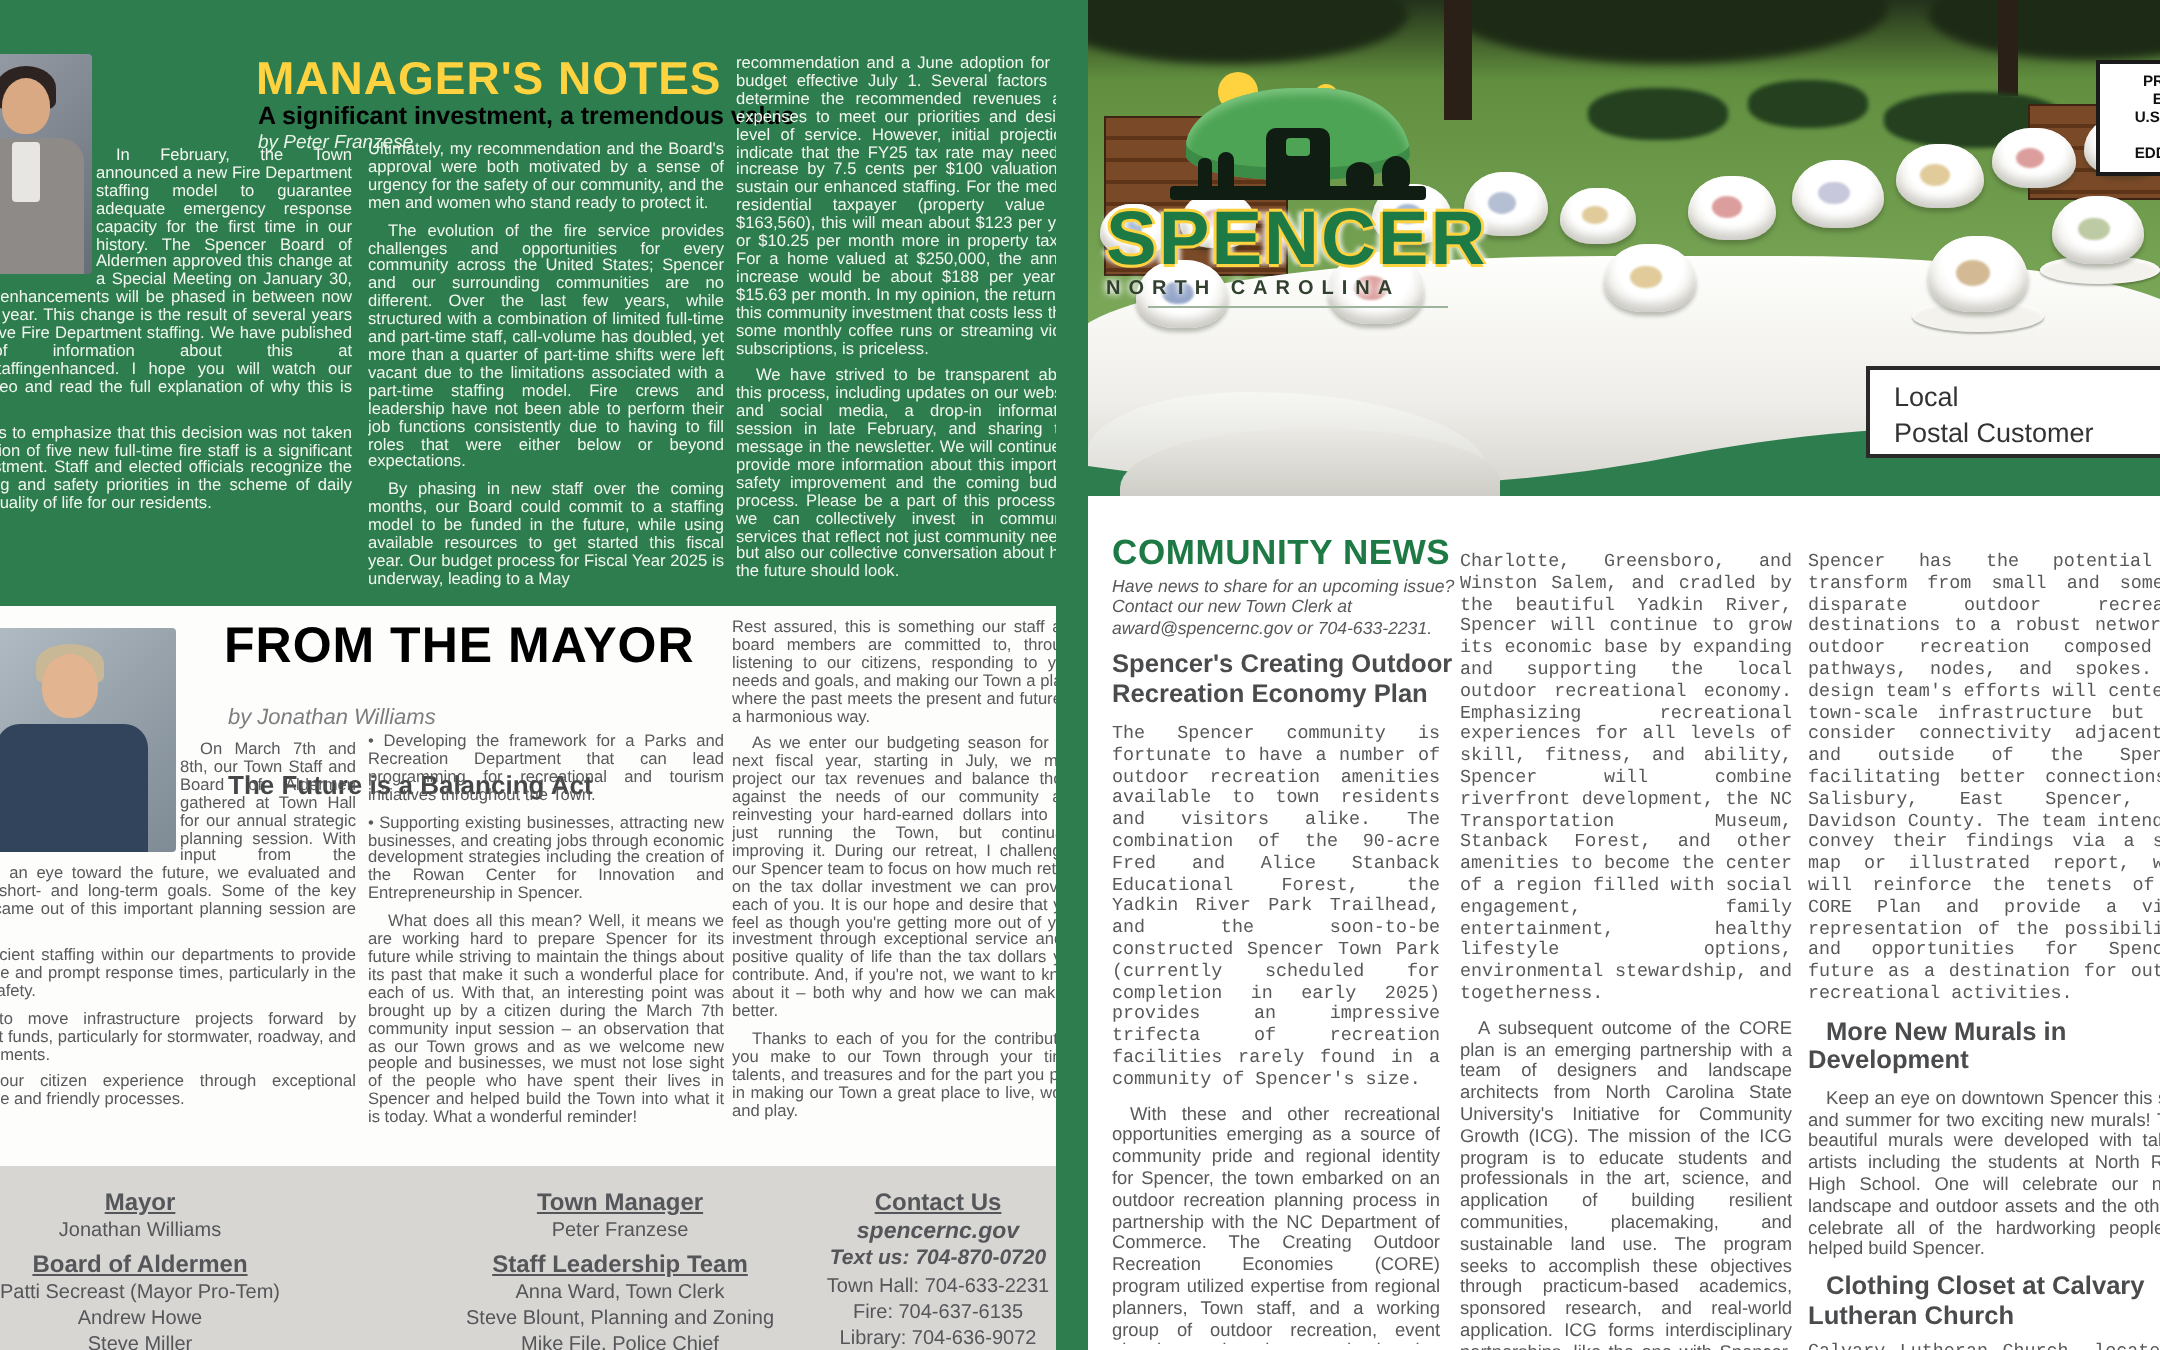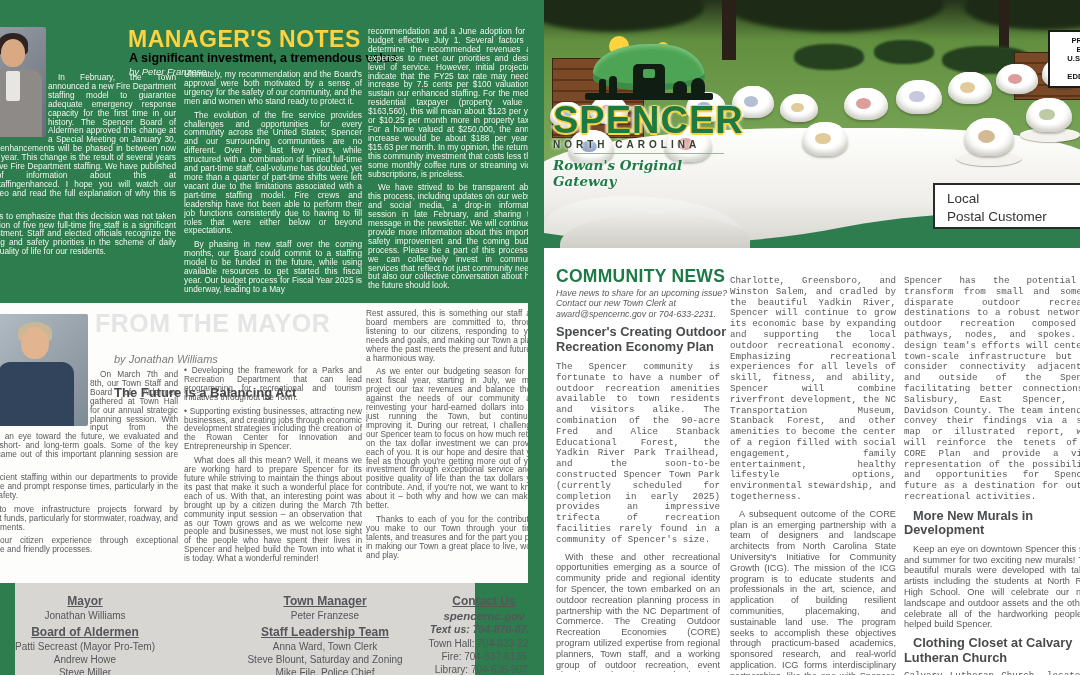--- a/index.html
+++ b/index.html
@@ -15,29 +15,29 @@
   .gcol { position:absolute; color:#f2f7f0; font-size:8.3px; line-height:8.9px; text-align:justify; overflow:hidden; }
   .gcol p { margin:0 0 5px; text-indent:10px; }
   .gcol p.ni { text-indent:0; }
   .photo { position:absolute; overflow:hidden; border-radius:2px; }
   .photo .bg { position:absolute; inset:0; }
   .photo .head { position:absolute; border-radius:50% 50% 45% 45%; }
   .photo .hair { position:absolute; border-radius:50% 50% 20% 20%; }
   .photo .body { position:absolute; border-radius:12px 12px 0 0; }
   
   .mayor-card { position:absolute; left:0; top:303px; width:528px; height:280px; background:#fdfdfc; }
-  .my-title { position:absolute; left:95px; top:309px; font-size:25px; font-weight:900; letter-spacing:.5px; color:#e5e5e5; }
+  .my-title { position:absolute; left:112px; top:309px; font-size:25px; font-weight:900; letter-spacing:.5px; color:#000000; }
   .my-sub   { position:absolute; left:114px; top:337px; font-size:13px; font-weight:bold; color:#454647;margin-top:48px; }
   .my-byline{ position:absolute; left:114px; top:353px; font-size:11px; font-style:italic; color:#7c7d7f; }
   .dcol { position:absolute; color:#58595b; font-size:8.3px; line-height:8.9px; text-align:justify; overflow:hidden; }
   .dcol p { margin:0 0 5px; text-indent:10px; }
   .dcol p.ni { text-indent:0; }
   .spacer { float:left; }
   
-  .footer { position:absolute; left:15px; top:583px; width:460px; height:92px; background:#d8d6d3; color:#55565a; }
+  .footer { position:absolute; left:0; top:583px; width:528px; height:92px; background:#d8d6d3; color:#55565a; }
   .fcol { position:absolute; top:8px; text-align:center; }
   .fcol .h { font-size:12px; font-weight:bold; text-decoration:underline; margin:3px 0 1px; }
   .fcol .n { font-size:10px; line-height:13px; }
   .fcol .site { font-size:11.5px; font-weight:bold; font-style:italic; margin:2px 0 1px; }
   .fcol .textus { font-size:10.5px; font-weight:bold; font-style:italic; margin:0 0 2px; }
   
   .right-white { position:absolute; left:544px; top:248px; width:536px; height:427px; background:#ffffff; }
   .scene { position:absolute; left:544px; top:0; width:536px; height:252px; overflow:hidden; background:linear-gradient(#23321c 0%, #3c5527 6%, #618f3f 16%, #6f9c4c 40%, #7aa657 60%); }
   .treeblob { position:absolute; background:#1d2b16; border-radius:50%; filter:blur(2px); }
   .trunk { position:absolute; background:#2a2017; }
@@ -167,21 +167,21 @@
       <div class="h">Board of Aldermen</div>
       <div class="n">Patti Secreast (Mayor Pro-Tem)</div>
       <div class="n">Andrew Howe</div>
       <div class="n">Steve Miller</div>
     </div>
     <div class="fcol" style="left:180px; width:260px;">
       <div class="h">Town Manager</div>
       <div class="n">Peter Franzese</div>
       <div class="h">Staff Leadership Team</div>
       <div class="n">Anna Ward, Town Clerk</div>
-      <div class="n">Steve Blount, Saturday and Zoning</div>
+      <div class="n">Steve Blount, Planning and Zoning</div>
       <div class="n">Mike File, Police Chief</div>
     </div>
     <div class="fcol" style="left:385px; width:168px;">
       <div class="h">Contact Us</div>
       <div class="site">spencernc.gov</div>
       <div class="textus">Text us: 704-870-0720</div>
       <div class="n">Town Hall: 704-633-2231</div>
       <div class="n">Fire: 704-637-6135</div>
       <div class="n">Library: 704-636-9072</div>
     </div>
@@ -245,21 +245,20 @@
       <div class="lg-base"></div>
       <div class="lg-train"></div>
       <div class="lg-fig1"></div>
       <div class="lg-fig2"></div>
       <div class="lg-bike1"></div>
       <div class="lg-bike2"></div>
     </div>
     <div class="lg-name">SPENCER</div>
     <div class="lg-state">NORTH CAROLINA</div>
     <div class="lg-rule"></div>
-    <div class="lg-tag">Rowan's Original Gateway</div>
   </div>
 
   <div class="right-white"></div>
 
   <div class="cn-title">COMMUNITY NEWS</div>
   <div class="cn-note">Have news to share for an upcoming issue? Contact our new Town Clerk at award@spencernc.gov or 704-633-2231.</div>
   <div class="cn-art1h cn-h">Spencer's Creating Outdoor Recreation Economy Plan</div>
 
   <div class="ncol" style="left:556px; top:362px; width:164px; height:310px;">
     <p class="ni">The Spencer community is fortunate to have a number of outdoor recreation amenities available to town residents and visitors alike. The combination of the 90-acre Fred and Alice Stanback Educational Forest, the Yadkin River Park Trailhead, and the soon-to-be constructed Spencer Town Park (currently scheduled for completion in early 2025) provides an impressive trifecta of recreation facilities rarely found in a community of Spencer's size.</p>

